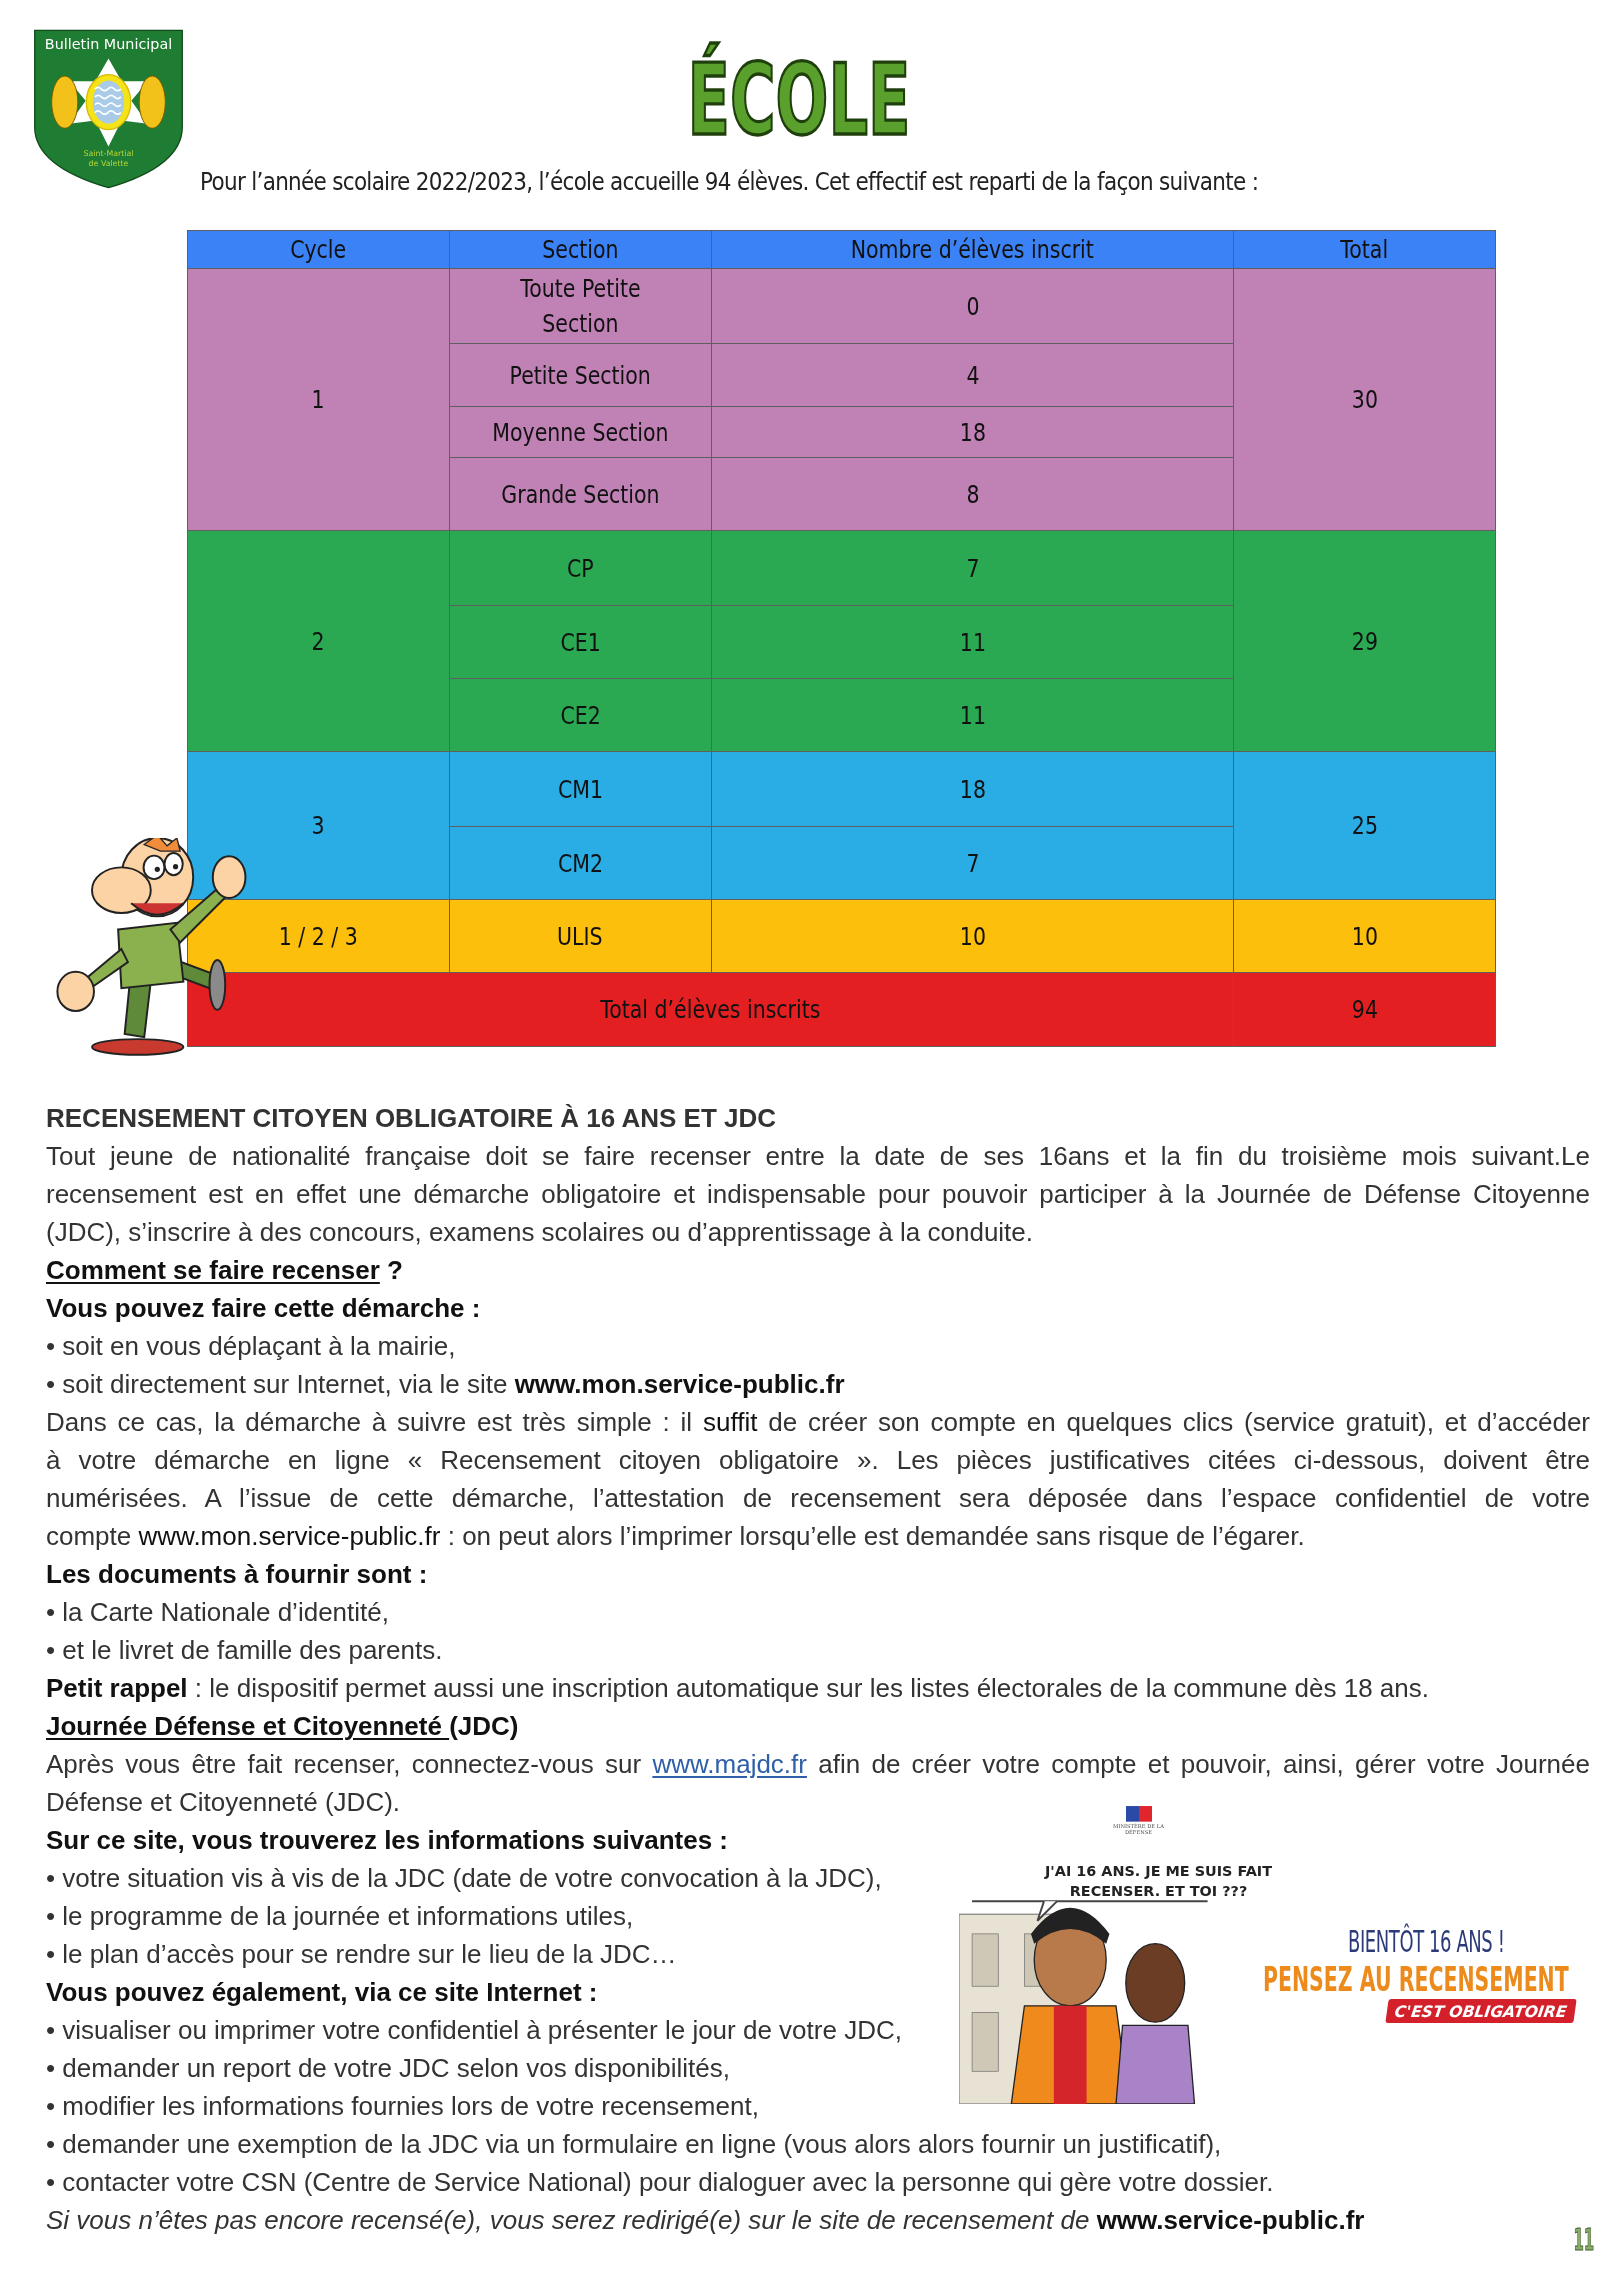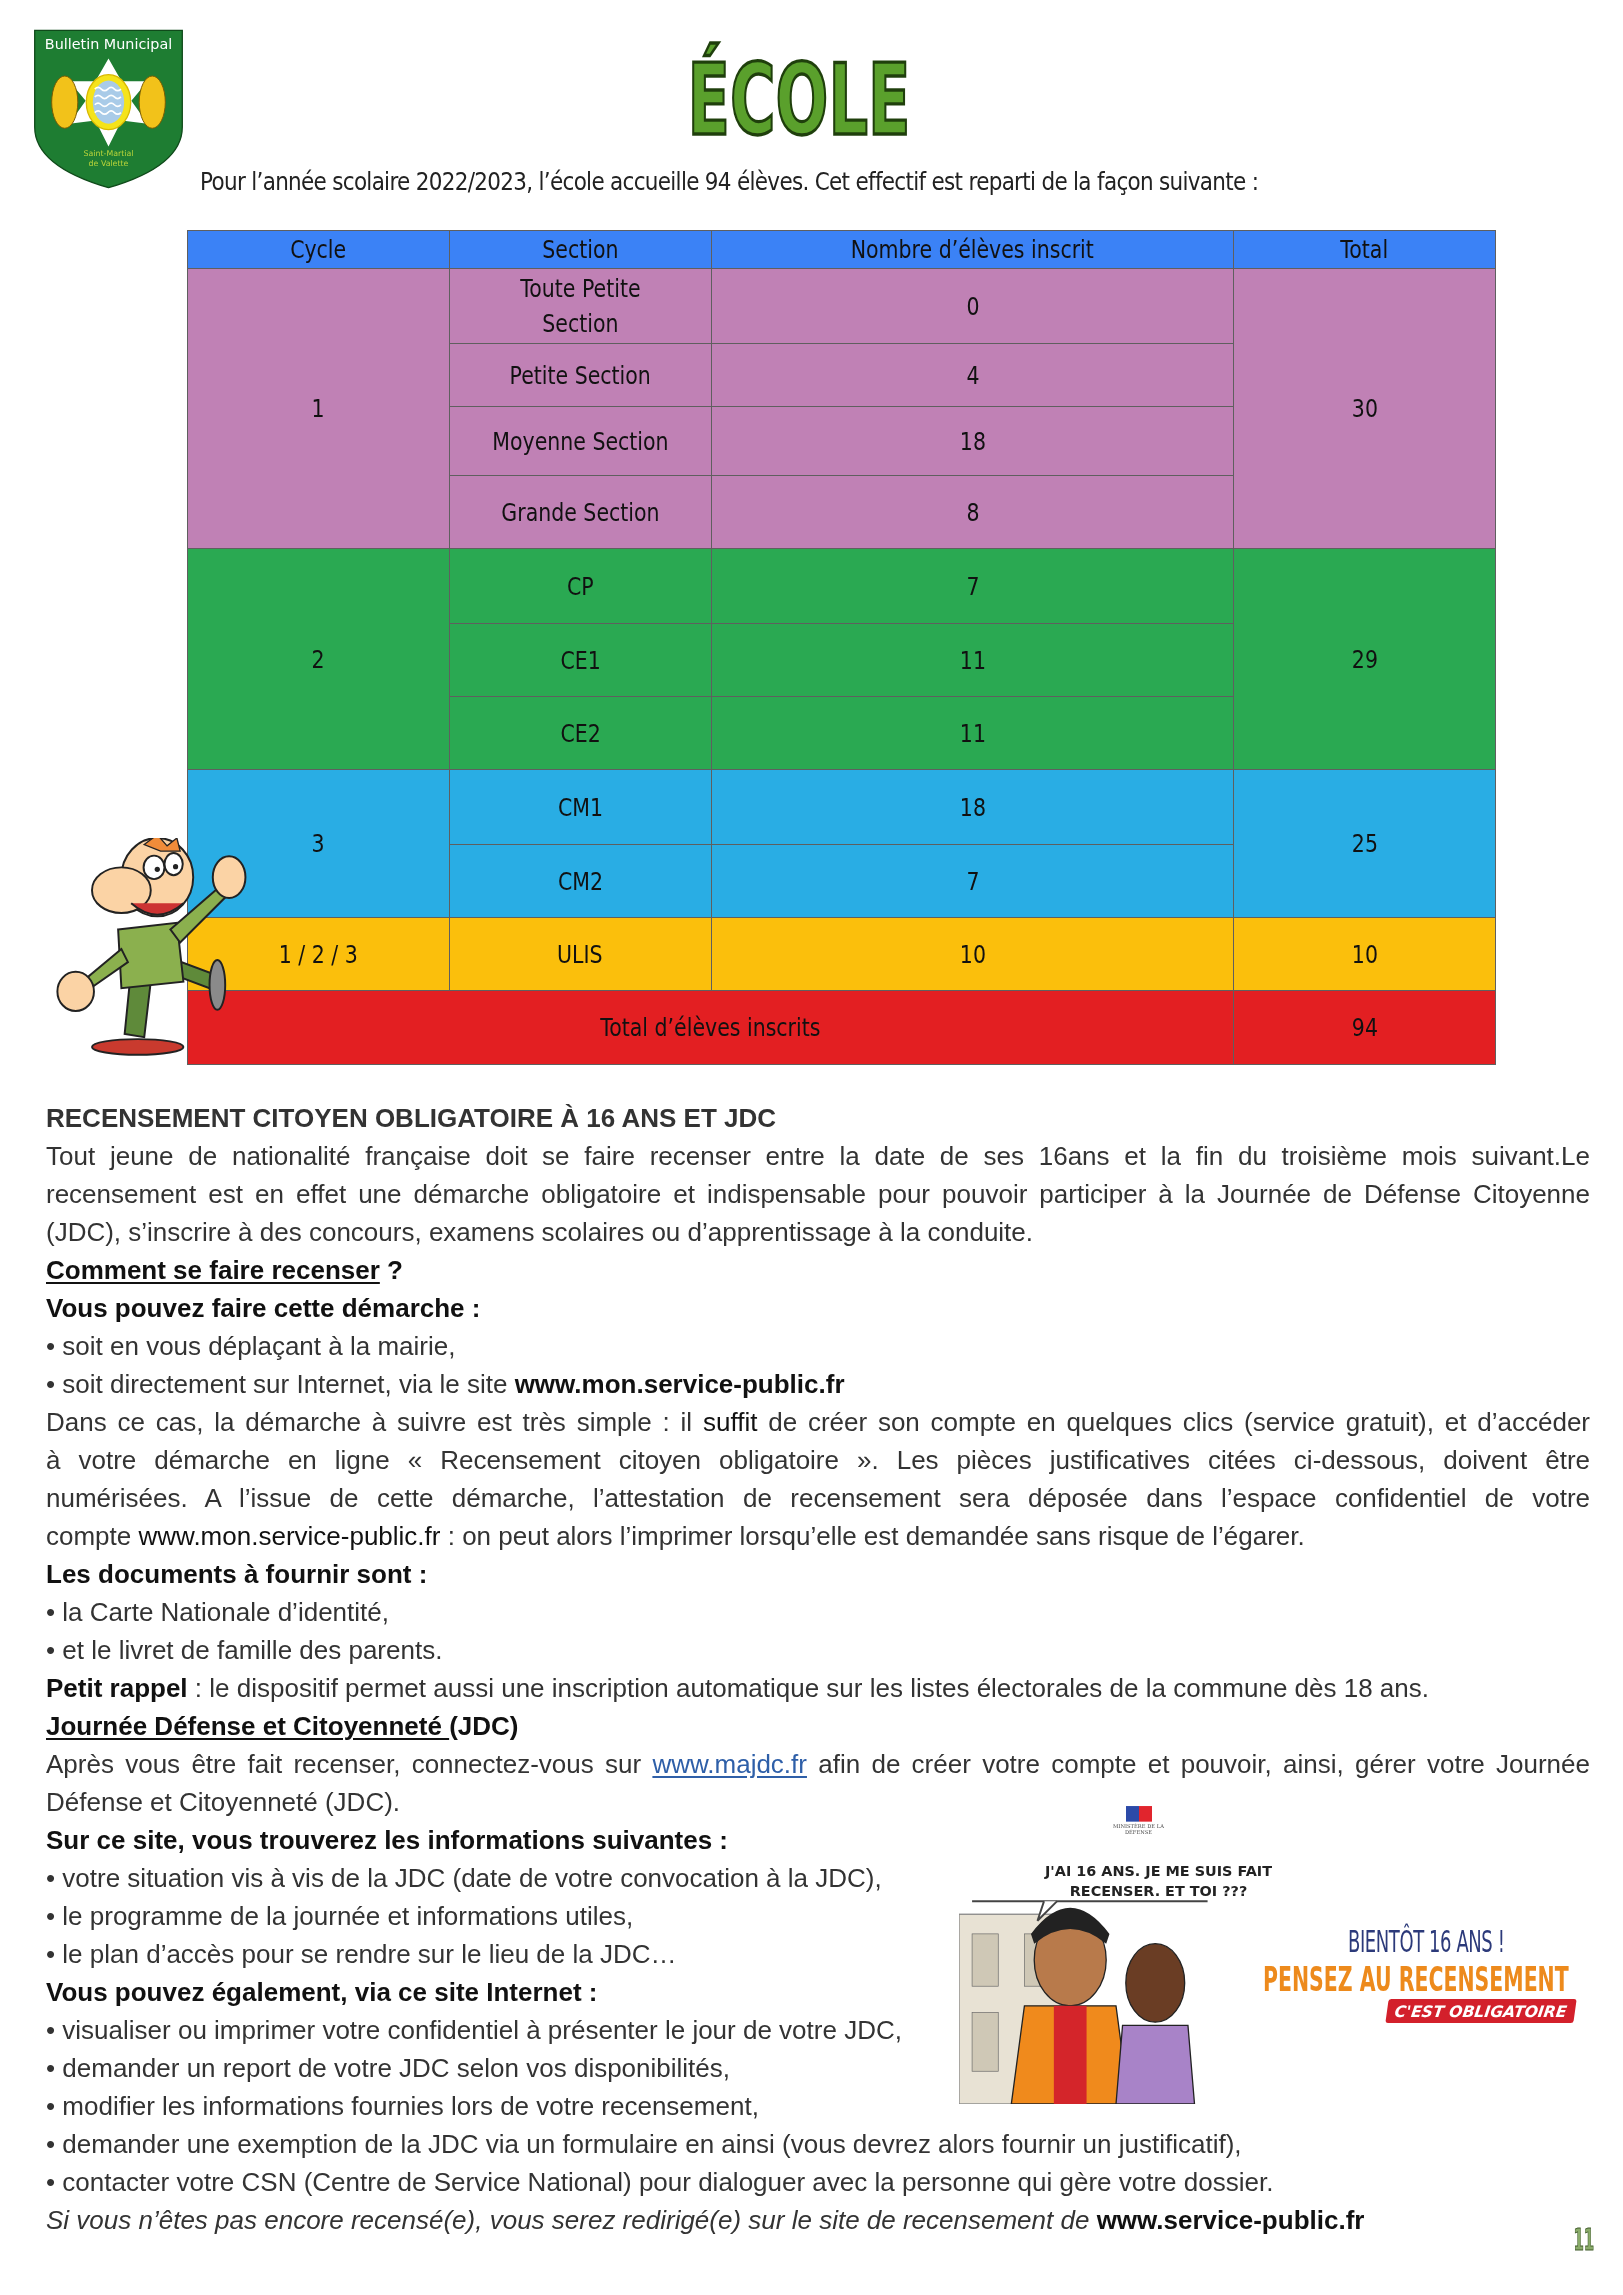--- a/index.html
+++ b/index.html
@@ -88,21 +88,21 @@
     <tr class="c-purple" style="height:75px">
       <td rowspan="4"><span class="txt">1</span></td>
       <td><span class="wrap2"><span>Toute Petite</span><br><span>Section</span></span></td>
       <td><span class="txt">0</span></td>
       <td rowspan="4"><span class="txt">30</span></td>
     </tr>
     <tr class="c-purple" style="height:63px">
       <td><span class="txt">Petite Section</span></td>
       <td><span class="txt">4</span></td>
     </tr>
-    <tr class="c-purple" style="height:69px">
+    <tr class="c-purple" style="height:51px">
       <td><span class="txt">Moyenne Section</span></td>
       <td><span class="txt">18</span></td>
     </tr>
     <tr class="c-purple" style="height:73px">
       <td><span class="txt">Grande Section</span></td>
       <td><span class="txt">8</span></td>
     </tr>
 
     <tr class="c-green" style="height:75px">
       <td rowspan="3"><span class="txt">2</span></td>
@@ -192,21 +192,21 @@
 
   <p class="h">Sur ce site, vous trouverez les informations suivantes :</p>
   <p>• votre situation vis à vis de la JDC (date de votre convocation à la JDC),</p>
   <p>• le programme de la journée et informations utiles,</p>
   <p>• le plan d’accès pour se rendre sur le lieu de la JDC…</p>
 
   <p class="h">Vous pouvez également, via ce site Internet :</p>
   <p>• visualiser ou imprimer votre confidentiel à présenter le jour de votre JDC,</p>
   <p>• demander un report de votre JDC selon vos disponibilités,</p>
   <p>• modifier les informations fournies lors de votre recensement,</p>
-  <p>• demander une exemption de la JDC via un formulaire en ainsi (vous devrez alors fournir un justificatif),</p>
+  <p>• demander une exemption de la JDC via un formulaire en ligne (vous alors alors fournir un justificatif),</p>
   <p>• contacter votre CSN (Centre de Service National) pour dialoguer avec la personne qui gère votre dossier.</p>
 
   <p><span class="it">Si vous n’êtes pas encore recensé(e), vous serez redirigé(e) sur le site de recensement de </span><span class="b">www.service-public.fr</span></p>
 </div>
 
 <svg class="poster" viewBox="0 0 960 460">
   <rect x="0" y="170" width="180" height="290" fill="#e8e2d4" stroke="#888" stroke-width="2"></rect>
   <rect x="20" y="200" width="40" height="80" fill="#cfc8b6" stroke="#666"></rect>
   <rect x="20" y="320" width="40" height="90" fill="#cfc8b6" stroke="#666"></rect>
   <rect x="100" y="200" width="40" height="80" fill="#cfc8b6" stroke="#666"></rect>

